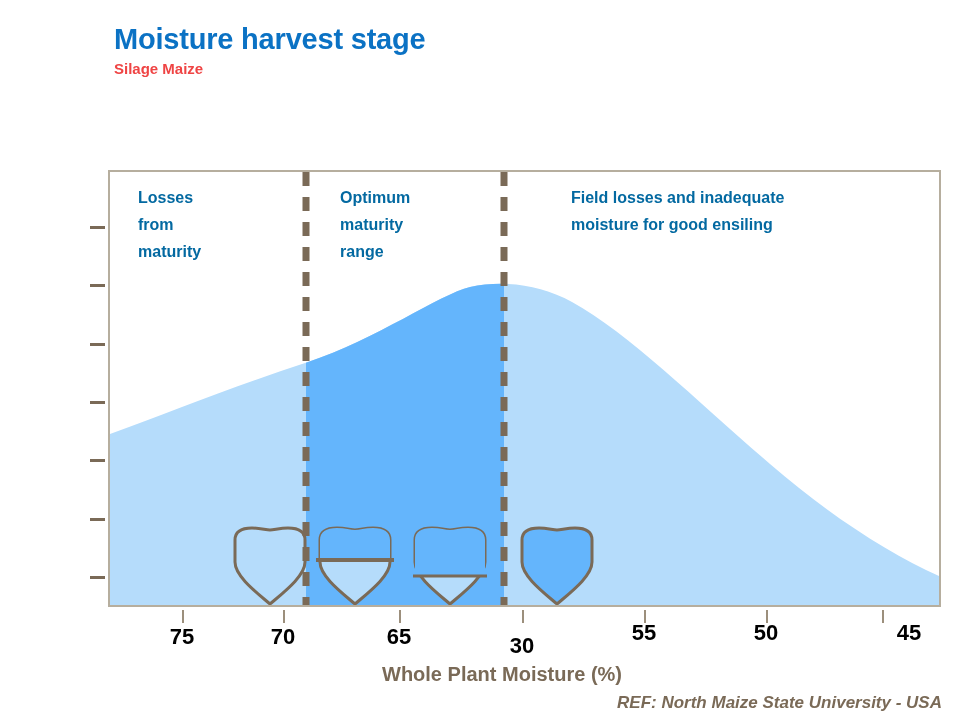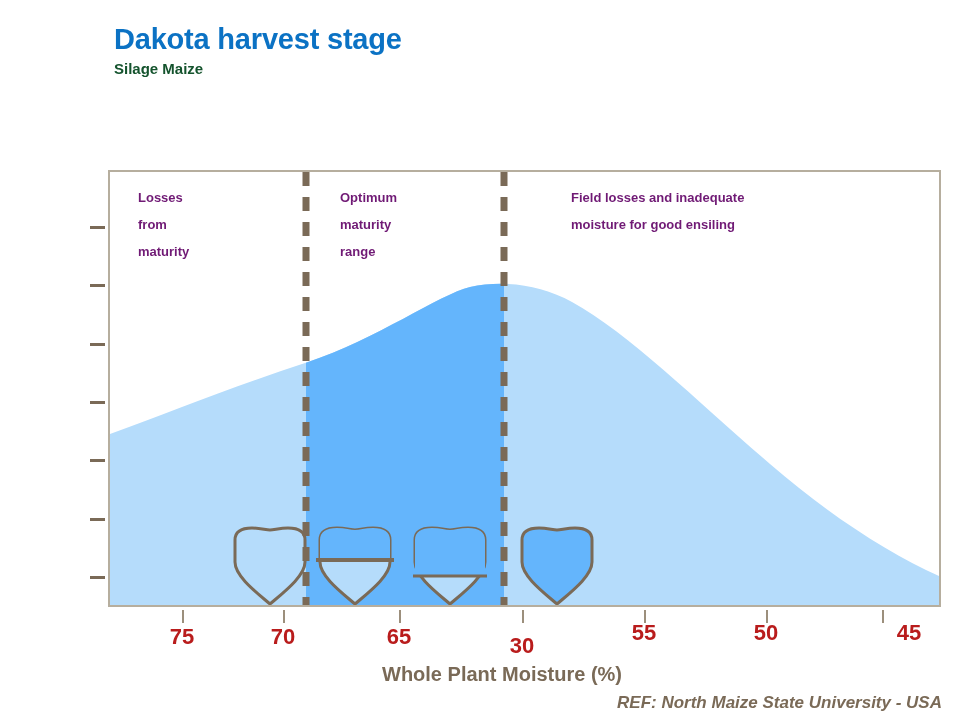--- a/index.html
+++ b/index.html
@@ -25,21 +25,21 @@
     font-size: 29px;
     font-weight: bold;
     color: #0B72C4;
     letter-spacing: -0.2px;
     line-height: 34px;
     white-space: pre;
   }
   #chart-subtitle {
     font-size: 15px;
     font-weight: bold;
-    color: #14532d;
+    color: #ef4444;
     line-height: 20px;
     margin-top: 3px;
     white-space: pre;
   }
 
   
   #plot-frame {
     position: absolute;
     left: 108px;
     top: 170px;
@@ -52,22 +52,22 @@
   }
   #plot-svg {
     position: absolute;
     left: 0;
     top: 0;
   }
 
   
   .region-label {
     position: absolute;
-    color: #701a75;
-    font-size: 13px;
+    color: #0369a1;
+    font-size: 16px;
     font-weight: bold;
     line-height: 27px;
     white-space: pre-line;
   }
   #region-label-left   { left: 28px;  top: 12px; }
   #region-label-mid    { left: 230px; top: 12px; }
   #region-label-right  { left: 420px; top: 12px; margin-left: 41px; }
 
   
   #y-axis { position: absolute; left: 0; top: 0; }
@@ -84,21 +84,21 @@
     position: absolute;
     width: 2px;
     height: 13px;
     background: #9C8F7C;
     top: 610px;
   }
   .x-tick-label {
     position: absolute;
     font-size: 22px;
     font-weight: bold;
-    color: #b91c1c;
+    color: #000000;
     transform: translateX(-50%);
   }
   #x-axis-title {
     position: absolute;
     left: 0;
     top: 663px;
     width: 960px;
     text-align: center;
     font-size: 20px;
     font-weight: bold;
@@ -114,21 +114,21 @@
     font-weight: bold;
     font-style: italic;
     color: #7A6A57;
     white-space: pre;
   }
 </style>
 </head>
 <body>
 
 <div id="title-block">
-  <div id="chart-title">Dakota harvest stage</div>
+  <div id="chart-title">Moisture harvest stage</div>
   <div id="chart-subtitle">Silage Maize</div>
 </div>
 
 <div id="y-axis">
   <div class="y-tick-mark" style="top:226px"></div>
 
   <div class="y-tick-mark" style="top:284px"></div>
 
   <div class="y-tick-mark" style="top:343px"></div>
 

